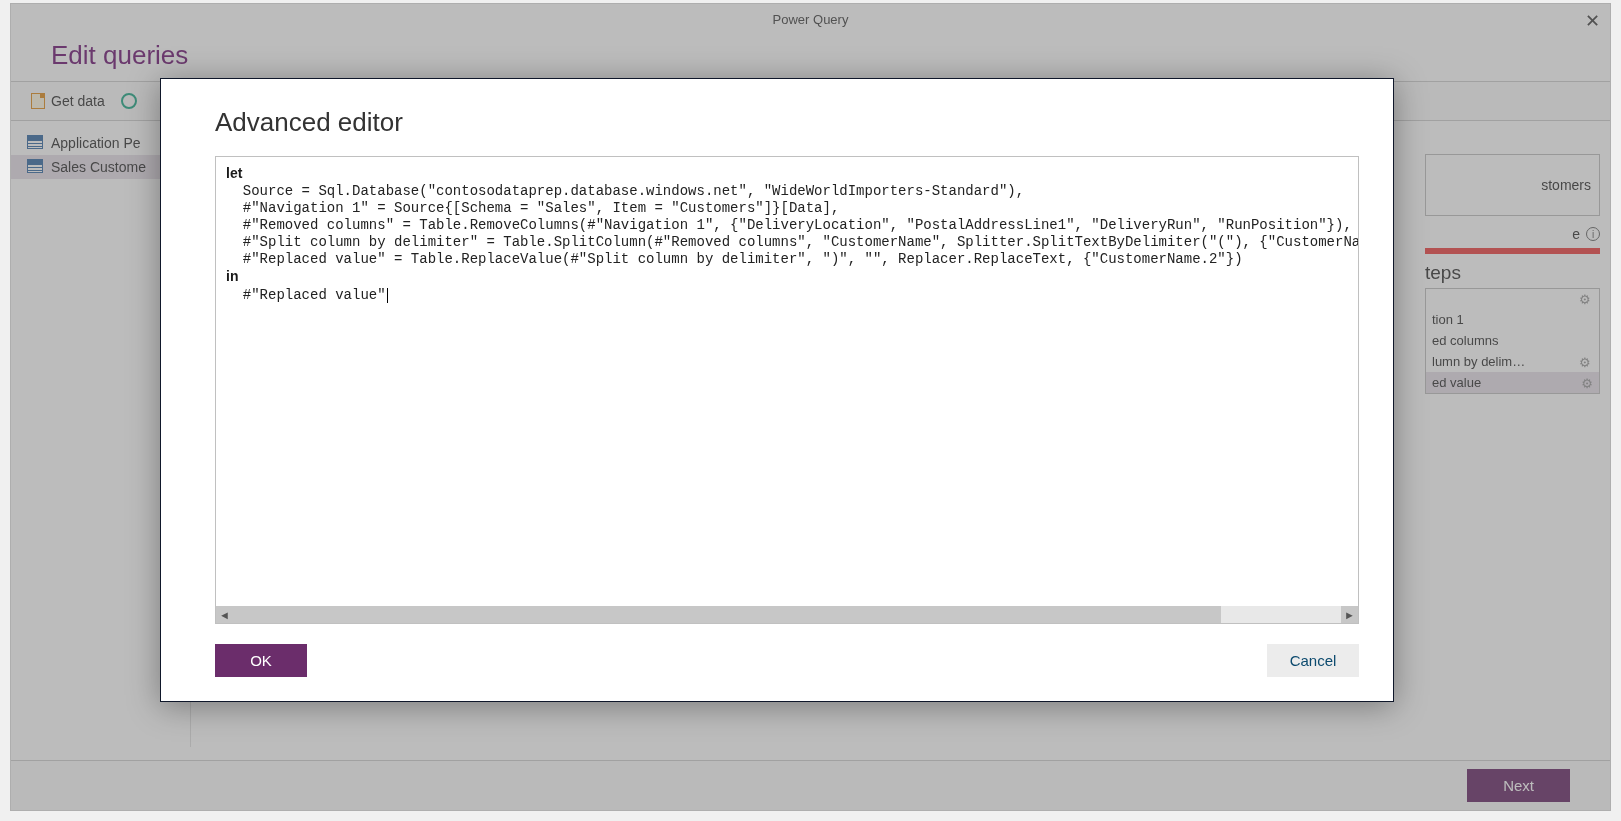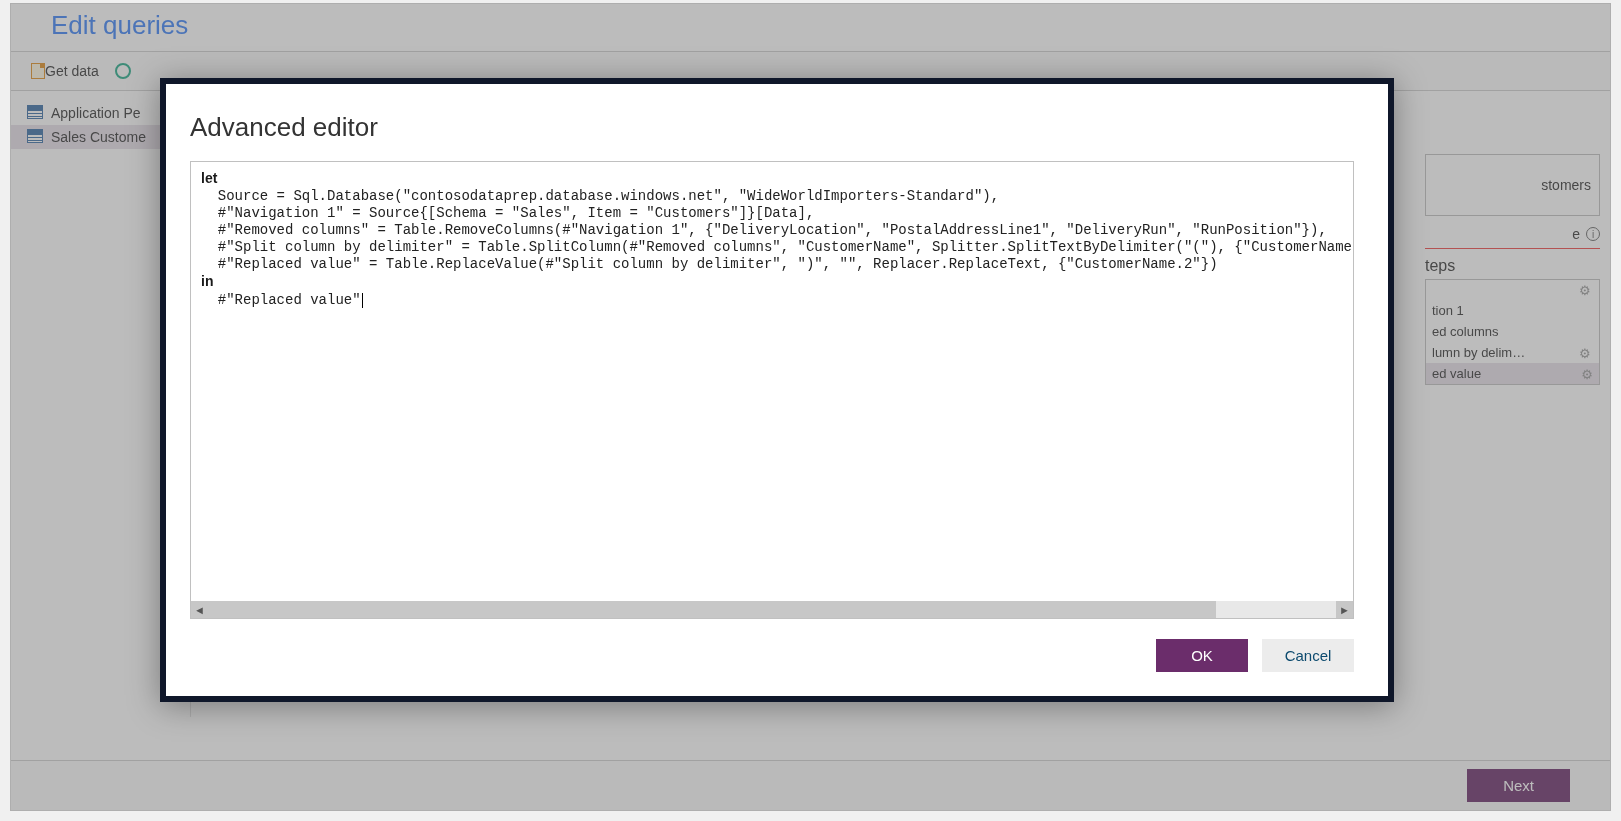--- a/index.html
+++ b/index.html
@@ -11,75 +11,79 @@
     background: #ffffff; border: 1px solid #c0c0c0;
     filter: brightness(0.92) contrast(0.95);
     pointer-events: none;
   }
   .bg-overlay {
     position: absolute; inset: 0; background: rgba(120,120,120,0.35);
   }
   .bg-titlebar { height: 30px; display:flex; align-items:center; justify-content:center; position:relative; }
   .bg-titlebar .title { font-size: 13px; color:#444; }
   .bg-close { position:absolute; right:10px; top:6px; font-size:18px; color:#444; }
-  .bg-header { padding: 6px 40px 10px 40px; font-size: 26px; font-weight: 300; color:#3b82f6; }
+  .bg-header { padding: 6px 40px 10px 40px; font-size: 26px; font-weight: 300; color:#701a75; }
   .bg-toolbar { border-top:1px solid #d0d0d0; border-bottom:1px solid #d0d0d0; height:40px; display:flex; align-items:center; padding:0 20px; gap:16px; background:#fcfcfc; }
-  .tb-item { display:flex; align-items:center; gap:0; font-size:14px; color:#333; }
+  .tb-item { display:flex; align-items:center; gap:6px; font-size:14px; color:#333; }
   .doc-icon { width:14px; height:16px; border:1px solid #e09020; background:#fff7e0; position:relative; }
   .doc-icon::after { content:""; position:absolute; right:-1px; top:-1px; width:5px; height:5px; background:#e09020; }
   .refresh-icon { width:16px; height:16px; border:2px solid #2a8; border-radius:50%; position:relative; }
 
   .bg-body { display:flex; height: calc(100% - 30px - 50px - 40px - 60px); }
   .bg-queries { width: 180px; border-right:1px solid #e0e0e0; padding-top:10px; }
   .q-item { display:flex; gap:8px; padding:4px 16px; font-size:14px; color:#333; }
   .q-item.sel { background:#e6dfe9; }
   .tbl-icon { width:16px; height:14px; border:1px solid #3a6ea5; background:linear-gradient(#3a6ea5 0 40%, transparent 40%); display:inline-block; position:relative; }
   .tbl-icon::after{content:"";position:absolute;inset:40% 0 0 0;background:repeating-linear-gradient(#fff,#fff 2px,#3a6ea5 2px,#3a6ea5 3px);}
 
   .bg-right { position:absolute; right:10px; top:150px; width:175px; }
   .bg-right .field { border:1px solid #c0c0c0; padding:22px 8px; font-size:14px; background:#fff; margin-bottom:10px; color:#333; text-align:right; }
   .bg-right .lbl { font-size:14px; color:#333; margin:6px 0; display:flex; align-items:center; gap:6px; justify-content:flex-end; }
   .info-icon { width:14px;height:14px;border:1px solid #666;border-radius:50%;display:inline-flex;align-items:center;justify-content:center;font-size:10px;color:#666;}
-  .steps-hdr { border-top:1px solid #ef4444; padding:8px 0 4px; font-size:16px; color:#333; text-align:left; }
+  .steps-hdr { border-top:6px solid #ef4444; padding:8px 0 4px; font-size:19px; color:#333; text-align:left; }
   .steps-box { border:1px solid #c0c0c0; background:#fff; }
   .step { display:flex; align-items:center; justify-content:space-between; padding:3px 6px; font-size:13px; color:#333; }
   .step.sel { background:#e6dfe9;text-align:right; }
   .gear { width:14px;height:14px; color:#999; font-size:13px; }
 
   .bg-footer { position:absolute; left:0; right:0; bottom:0; height:50px; border-top:1px solid #d0d0d0; display:flex; align-items:center; justify-content:flex-end; padding:0 40px; background:#fafafa; }
   .btn-next { background:#6b2d6b; color:#fff; border:none; padding:8px 36px; font-size:15px; }
 
   
   .modal {
     position:absolute; left:160px; top:78px; width:1234px; height:624px;
-    background:#fff; border:6px solid #0f172a; box-shadow:0 4px 30px rgba(0,0,0,0.35);
-    display:flex; flex-direction:column; padding:28px 34px 24px 24px;
+    background:#fff; border:1px solid #0f172a; box-shadow:0 4px 30px rgba(0,0,0,0.35);
+    display:flex; flex-direction:column; padding:28px 34px 24px 54px;
   }
   .modal-title { font-size:26px; font-weight:300; color:#333; margin-bottom:18px; }
   .editor-wrap { flex:1; border:1px solid #c0c0c0; background:#fff; display:flex; flex-direction:column; overflow:hidden; }
   .editor {
     flex:1; padding:8px 10px; font-family: Consolas, "Courier New", monospace;
     font-size:14px; line-height:1.22; color:#222; white-space:pre; overflow:hidden;
   }
   .kw { font-weight:bold; color:#1a1a1a; }
   .cursor { display:inline-block; width:1px; height:15px; background:#000; vertical-align:text-bottom; margin-left:1px;}
   .hscroll { height:17px; background:#c7c7c7; display:flex; align-items:center; }
   .hscroll .arrow { width:17px; height:17px; display:flex; align-items:center; justify-content:center; color:#555; font-size:11px; }
   .hscroll .track { flex:1; height:17px; background:#c7c7c7; position:relative; }
   .hscroll .thumb-space { position:absolute; right:0; top:0; width:120px; height:17px; background:#e8e8e8; }
 
-  .modal-actions { display:flex; justify-content:flex-end; gap:14px; margin-top:20px; }
+  .modal-actions { display:flex; justify-content:space-between; gap:20px; margin-top:20px; }
   .btn { min-width:92px; padding:8px 22px; font-size:15px; border:none; cursor:pointer; }
   .btn-primary { background:#6b2d6b; color:#fff; }
   .btn-secondary { background:#ececec; color:#0c4a6e; }
 </style>
 </head>
 <body>
 
 <div class="bg-window">
+  <div class="bg-titlebar">
+    <span class="title">Power Query</span>
+    <span class="bg-close">✕</span>
+  </div>
   <div class="bg-header">Edit queries</div>
   <div class="bg-toolbar">
     <div class="tb-item">
       <span class="doc-icon"></span>
       <span>Get data</span>
     </div>
     <div class="tb-item">
       <span class="refresh-icon"></span>
     </div>
   </div>

